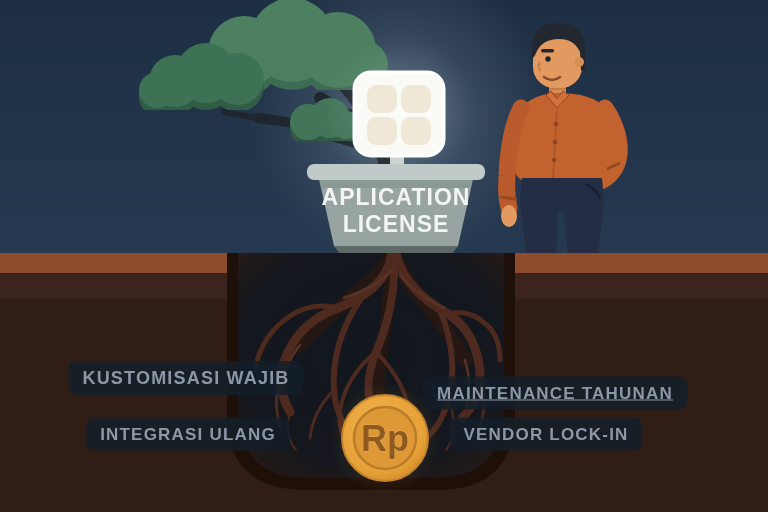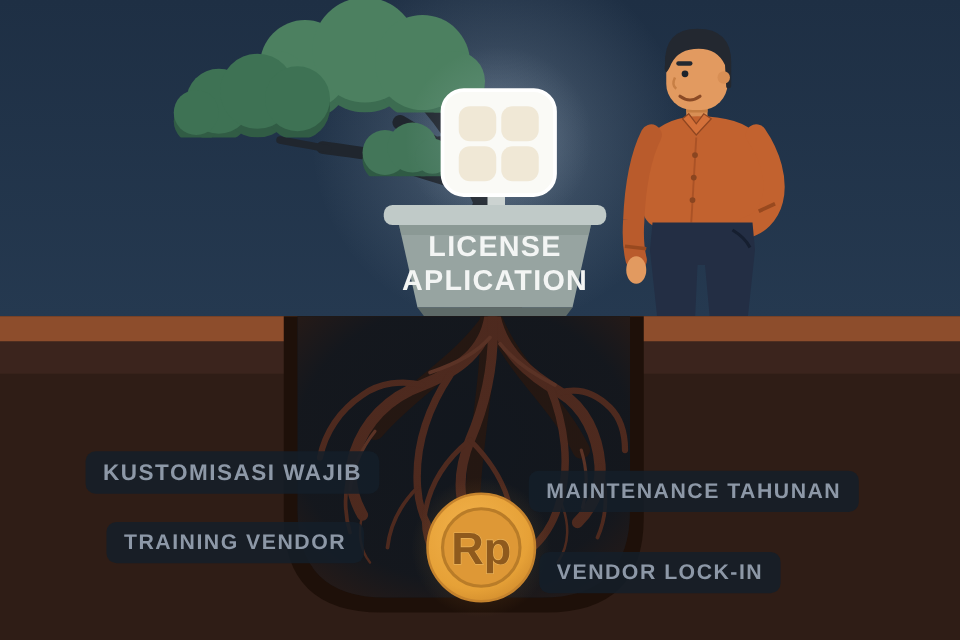--- a/index.html
+++ b/index.html
@@ -9,21 +9,21 @@
   }
   #scene{position:absolute;left:0;top:0;}
   .pill{
     position:absolute;transform:translate(-50%,-50%);
     background:rgba(20,30,41,0.85);
     color:#8d98a7;
     font-weight:700;font-size:18px;line-height:1;
     letter-spacing:1.2px;white-space:nowrap;
     padding:8px 14px;border-radius:8px;
   }
-  #label-maintenance{font-size:17px;}
+  #label-maintenance{font-size:17px;text-decoration:underline;}
   #label-vendor{font-size:17px;}
   #label-training{font-size:17px;}
   #label-integrasi{
     background:rgba(16,22,30,0.45);color:#67727f;
     font-size:19px;letter-spacing:2px;padding:6px 10px;
   }
   #planter-label{
     position:absolute;left:296px;top:184px;width:200px;
     text-align:center;color:#f3f5f4;font-weight:700;
     font-size:23px;line-height:27px;letter-spacing:1px;
@@ -241,26 +241,26 @@
 
   <g>
     <circle cx="385" cy="438" r="56" fill="url(#coinHalo)"></circle>
     <circle cx="385" cy="438" r="43" fill="url(#coinGrad)" stroke="#c5832d" stroke-width="2"></circle>
     <circle cx="385" cy="438" r="31" fill="#de9836" stroke="#b97c28" stroke-width="2.5"></circle>
     <text x="385" y="451" text-anchor="middle" font-family="Liberation Sans, sans-serif" font-size="36" font-weight="700" fill="#8f5a1d" stroke="#eab35a" stroke-width="1" paint-order="stroke">Rp</text>
   </g>
 </svg>
 
 <div id="planter-label">
+  <span>APLICATION</span>
   <span>LICENSE</span>
-  <span>APLICATION</span>
 </div>
 
 
 <div class="pill" id="label-kustomisasi" style="left:186px;top:378px;text-align:right;">KUSTOMISASI WAJIB</div>
 
 <div class="pill" id="label-maintenance" style="left:555px;top:393px;">MAINTENANCE TAHUNAN</div>
 
-<div class="pill" id="label-training" style="left:188px;top:434px;">TRAINING VENDOR</div>
-
-<div class="pill" id="label-vendor" style="left:528px;top:434px;margin-top:24px;">VENDOR LOCK-IN</div>
+<div class="pill" id="label-training" style="left:188px;top:434px;">INTEGRASI ULANG</div>
+
+<div class="pill" id="label-vendor" style="left:546px;top:434px;">VENDOR LOCK-IN</div>
 
 </div>
 
 </body></html>

